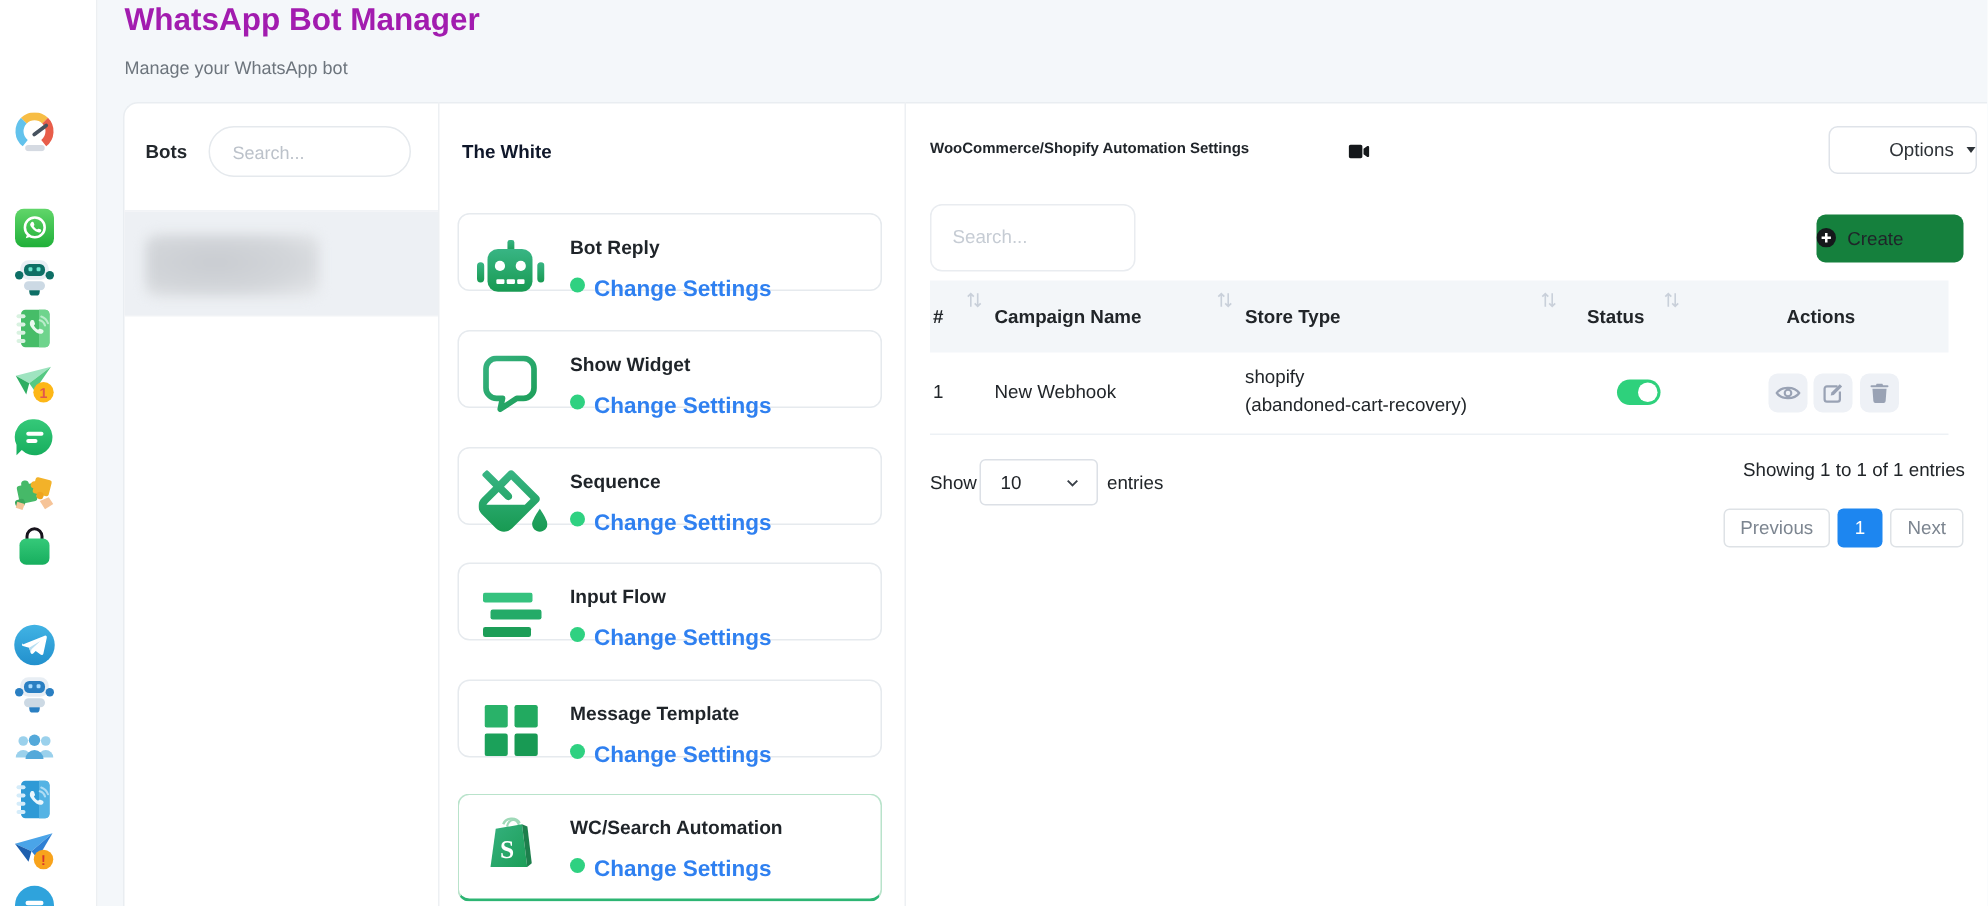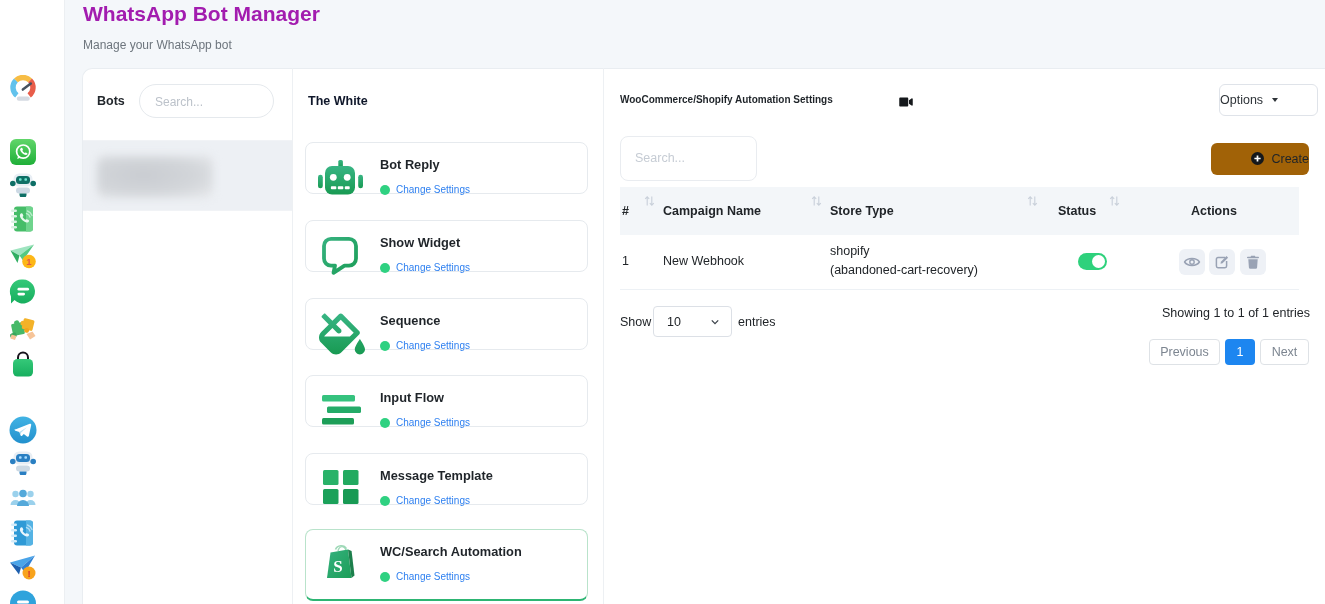--- a/index.html
+++ b/index.html
@@ -20,31 +20,31 @@
 #bots-search span{position:absolute;left:15px;top:10px;font-size:12px;color:#bcc2ca}
 #col1-hline{position:absolute;left:83px;top:140px;width:209px;height:1px;background:#f1f3f6}
 #selrow{position:absolute;left:83px;top:141px;width:209px;height:69px;background:#edf0f4}
 #selrow .blob{position:absolute;left:14px;top:15px;width:116px;height:42px;border-radius:8px;background:radial-gradient(ellipse at 40% 45%,#c9ccd1 0%,#d3d6da 55%,#e1e3e6 85%,#eaecef 100%);filter:blur(4px)}
 #selrow-b{position:absolute;left:83px;top:210px;width:209px;height:1px;background:#f1f3f6}
 
 #thewhite{position:absolute;left:308px;top:94px;font-size:12.5px;font-weight:bold;color:#0f172a}
 .mcard{position:absolute;left:305px;width:283px;height:52px;background:#fff;border:1px solid #e6eaee;border-radius:8px}
 .mcard .ttl{position:absolute;left:74px;top:14px;font-size:12.8px;font-weight:bold;color:#1f2429}
 .mcard .dot{position:absolute;left:74px;top:42px;width:10px;height:10px;border-radius:50%;background:#2fd181}
-.mcard .cs{position:absolute;left:90px;top:40.5px;font-size:10px;font-weight:normal;color:#2f80f0}
+.mcard .cs{position:absolute;left:90px;top:40.5px;font-size:15px;font-weight:bold;color:#2f80f0}
 .mcard .icn{position:absolute}
 #mc6{border:1px solid #b9e3cb;border-bottom:2px solid #2db573;height:72px}
 
 #wtitle{position:absolute;left:620px;top:94px;font-size:10px;font-weight:bold;color:#1f2429}
 #vidicon{position:absolute;left:897px;top:94px}
-#optbtn{position:absolute;left:1219px;top:84px;width:99px;height:32px;background:#fff;border:1px solid #dfe3e9;border-radius:6px;font-size:12.5px;color:#2e3338;text-align:left;line-height:30px}
+#optbtn{position:absolute;left:1219px;top:84px;width:99px;height:32px;background:#fff;border:1px solid #dfe3e9;border-radius:6px;font-size:12.5px;color:#2e3338;text-align:right;line-height:30px}
 #optbtn .caret{display:inline-block;width:0;height:0;border-left:3.5px solid transparent;border-right:3.5px solid transparent;border-top:4.5px solid #2e3338;margin-left:5px;vertical-align:2px}
 #tsearch{position:absolute;left:620px;top:136px;width:137px;height:45px;border:1px solid #e9ecf0;border-radius:8px;background:#fff}
 #tsearch span{position:absolute;left:14px;top:14px;font-size:12.5px;color:#c6ccd4}
-#createbtn{position:absolute;left:1211px;top:143px;width:98px;height:32px;background:#a16207;border-radius:6px;font-size:12.5px;color:#1f2429;text-align:right;line-height:32px}
+#createbtn{position:absolute;left:1211px;top:143px;width:98px;height:32px;background:#15803d;border-radius:6px;font-size:12.5px;color:#1f2429;text-align:left;line-height:32px}
 
 #thead{position:absolute;left:620px;top:187px;width:679px;height:48px;background:#f3f6f9}
 .th{position:absolute;font-size:12.5px;font-weight:bold;color:#212529;top:203.5px}
 .sort{position:absolute;top:193px}
 .td{position:absolute;font-size:12.5px;color:#212529}
 #rowline{position:absolute;left:620px;top:289px;width:679px;height:1px;background:#edf1f5}
 #toggle{position:absolute;left:1078px;top:253px;width:29px;height:17px;border-radius:9px;background:#2ed17c}
 #toggle i{position:absolute;right:2px;top:2px;width:13px;height:13px;border-radius:50%;background:#fff}
 .abtn{position:absolute;top:249px;width:26px;height:26px;background:#eef1f6;border-radius:6px}
 .abtn svg{position:absolute;left:50%;top:50%;transform:translate(-50%,-50%)}

